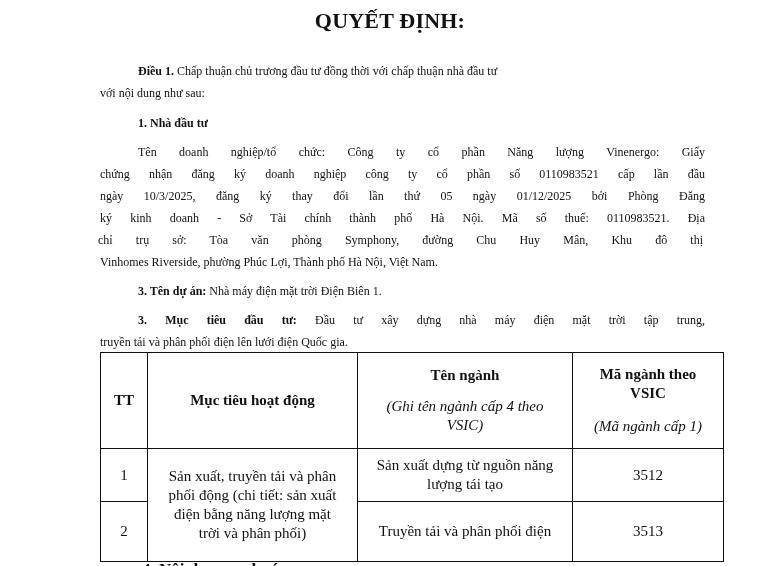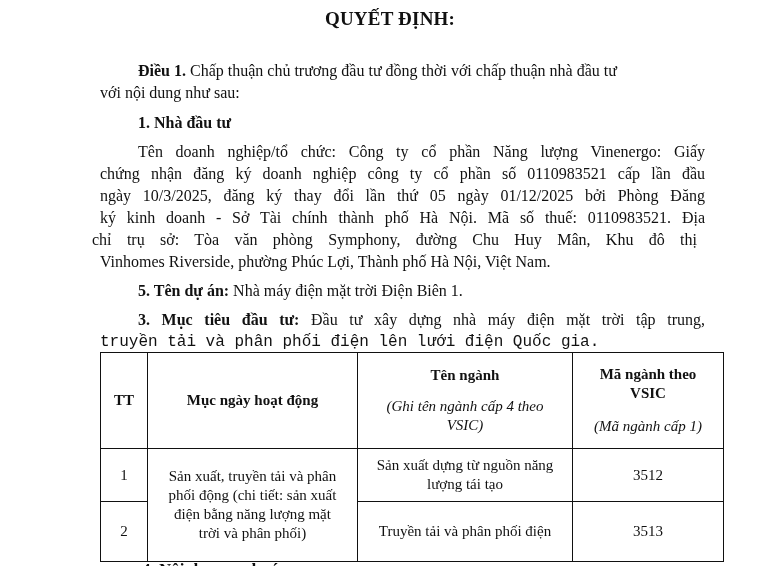--- a/index.html
+++ b/index.html
@@ -2,22 +2,22 @@
 <html><head>
 <meta charset="utf-8">
 <style>
   html, body { margin: 0; padding: 0; }
   body {
     width: 780px; height: 566px; overflow: hidden; background: #ffffff;
     font-family: "Liberation Serif", "DejaVu Serif", serif; color: #111;
     position: relative;
   }
   .abs { position: absolute; white-space: nowrap; }
-  .title { left: 0; width: 780px; top: 8px; text-align: center; font-weight: bold; font-size: 19px; letter-spacing: 0.2px; }
-  .line { font-size: 16px; line-height: 22px; }
+  .title { left: 0; width: 780px; top: 8px; text-align: center; font-weight: bold; font-size: 22px; letter-spacing: 0.2px; }
+  .line { font-size: 12px; line-height: 22px; }
   b { font-weight: bold; }
   .just { text-align: justify; text-align-last: justify; white-space: normal; }
   table.vsic {
     position: absolute; left: 100px; top: 352px; border-collapse: collapse;
     font-size: 15px; line-height: 19px;
   }
   table.vsic td, table.vsic th { border: 1.6px solid #111; text-align: center; vertical-align: middle; padding: 12px 4px; }
   table.vsic th { font-weight: bold; }
   .it { font-style: italic; font-weight: normal; display: block; }
   .cutoff { left: 142px; top: 560px; font-size: 17px; font-weight: bold; color: #111; height: 6px; overflow: hidden; }
@@ -31,43 +31,43 @@
   <b>Điều 1.</b><span> Chấp thuận chủ trương đầu tư đồng thời với chấp thuận nhà đầu tư</span>
 </div>
 <div class="abs line" style="left:100px; top:82px;">với nội dung như sau:</div>
 
 <div class="abs line" style="left:138px; top:112px; font-weight:bold;text-align:right;">1. Nhà đầu tư</div>
 
 <div class="abs line just" style="left:138px; width:567px; top:141px;">Tên doanh nghiệp/tổ chức: Công ty cổ phần Năng lượng Vinenergo: Giấy</div>
 <div class="abs line just" style="left:100px; width:605px; top:163px;">chứng nhận đăng ký doanh nghiệp công ty cổ phần số 0110983521 cấp lần đầu</div>
 <div class="abs line just" style="left:100px; width:605px; top:185px;">ngày 10/3/2025, đăng ký thay đổi lần thứ 05 ngày 01/12/2025 bởi Phòng Đăng</div>
 <div class="abs line just" style="left:100px; width:605px; top:207px;">ký kinh doanh - Sở Tài chính thành phố Hà Nội. Mã số thuế: 0110983521. Địa</div>
-<div class="abs line just" style="left:92px; width:605px; top:229px;">chỉ trụ sở: Tòa văn phòng Symphony, đường Chu Huy Mân, Khu đô thị</div>
+<div class="abs line just" style="left:98px; width:605px; top:229px;">chỉ trụ sở: Tòa văn phòng Symphony, đường Chu Huy Mân, Khu đô thị</div>
 <div class="abs line" style="left:100px; top:251px;">Vinhomes Riverside, phường Phúc Lợi, Thành phố Hà Nội, Việt Nam.</div>
 
 <div class="abs line" style="left:138px; top:280px;">
-  <b>5. Tên dự án:</b><span> Nhà máy điện mặt trời Điện Biên 1.</span>
+  <b>3. Tên dự án:</b><span> Nhà máy điện mặt trời Điện Biên 1.</span>
 </div>
 
 <div class="abs line just" style="left:138px; width:567px; top:309px;">
   <b>3. Mục tiêu đầu tư:</b><span> Đầu tư xây dựng nhà máy điện mặt trời tập trung,</span>
 </div>
-<div class="abs line" style="left:100px; top:331px;font-family:Liberation Mono, monospace;">truyền tải và phân phối điện lên lưới điện Quốc gia.</div>
+<div class="abs line" style="left:100px; top:331px;">truyền tải và phân phối điện lên lưới điện Quốc gia.</div>
 
 <table class="vsic">
   <colgroup>
     <col style="width:47px">
     <col style="width:210px">
     <col style="width:215px">
     <col style="width:151px">
   </colgroup>
   <tbody>
       <tr style="height:89px;">
     <th>TT</th>
-    <th>Mục ngày hoạt động</th>
+    <th>Mục tiêu hoạt động</th>
     <th>
       <span style="display:block; margin-bottom:12px;">Tên ngành</span>
       <span class="it" style="padding:0 14px;">(Ghi tên ngành cấp 4 theo VSIC)</span>
     </th>
     <th>
       <span style="display:block; padding:0 20px; margin-bottom:14px;">Mã ngành theo VSIC</span>
       <span class="it">(Mã ngành cấp 1)</span>
     </th>
   </tr>
   <tr style="height:53px;">

